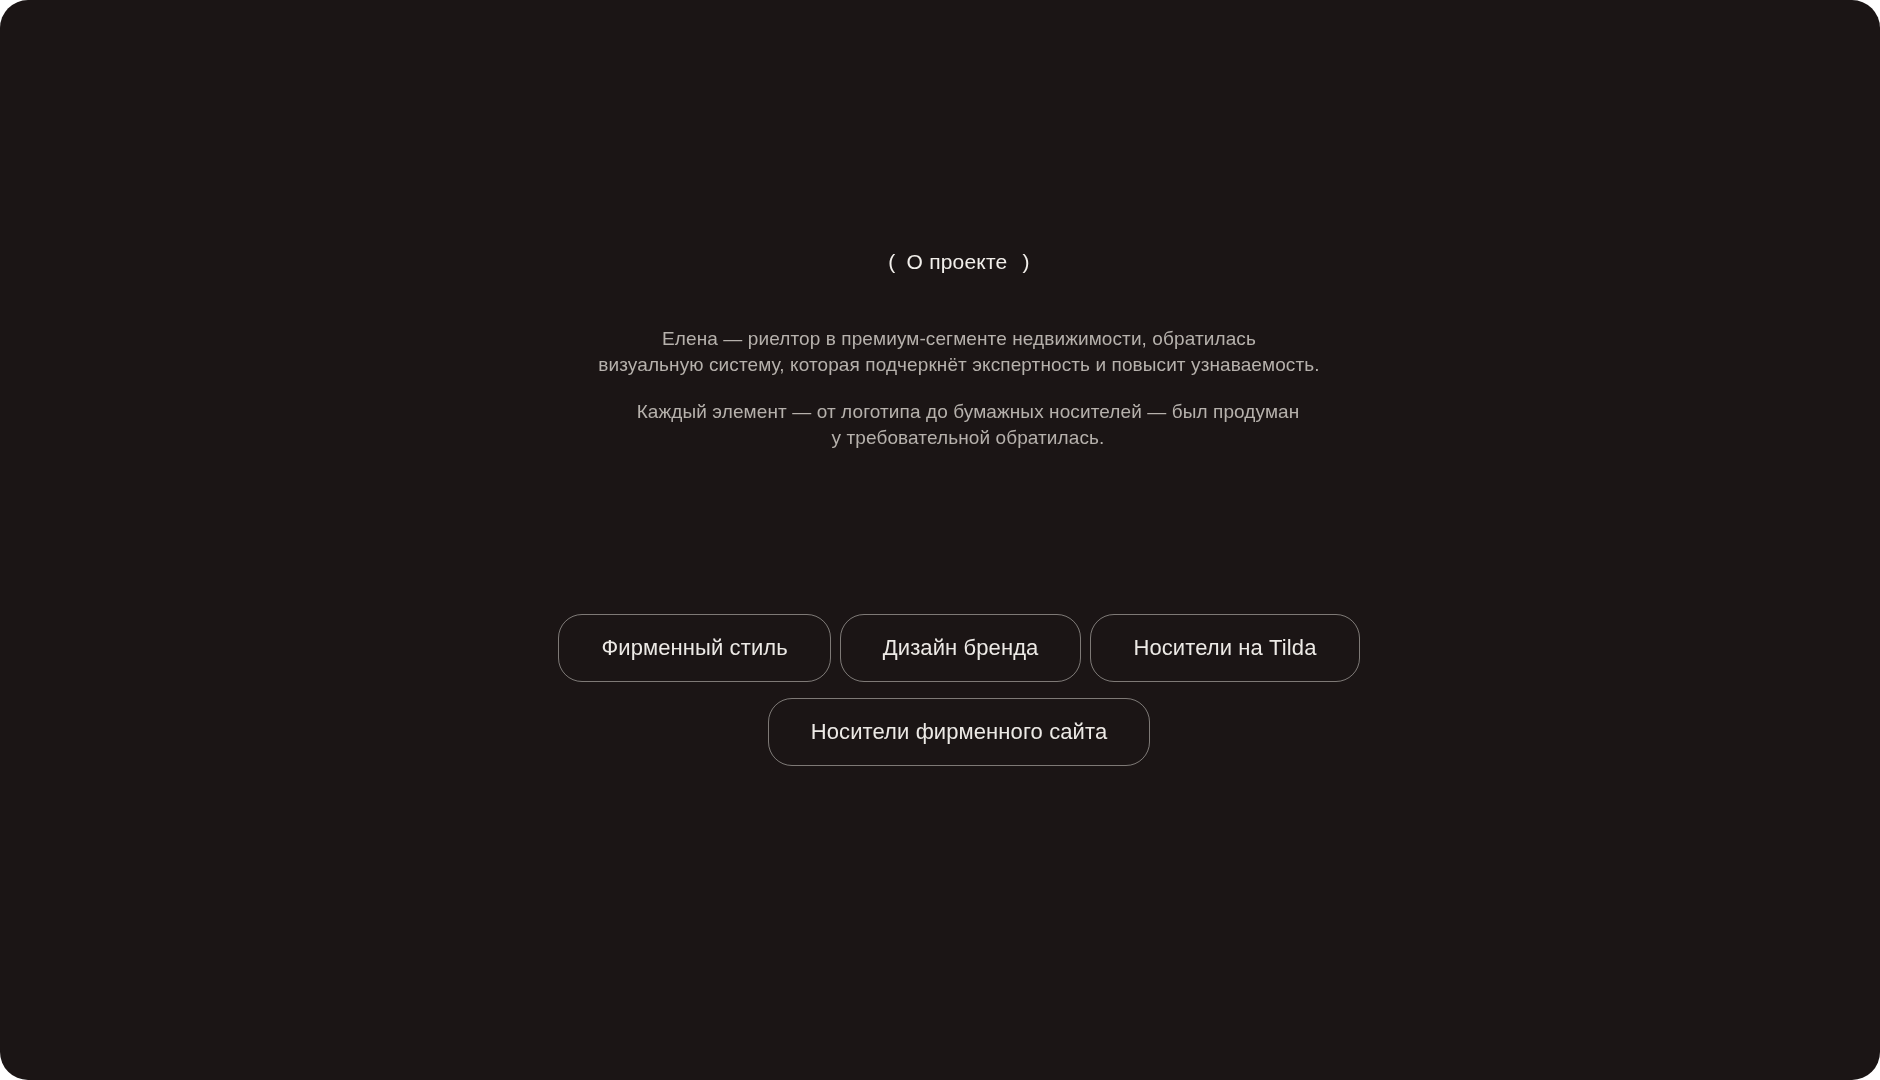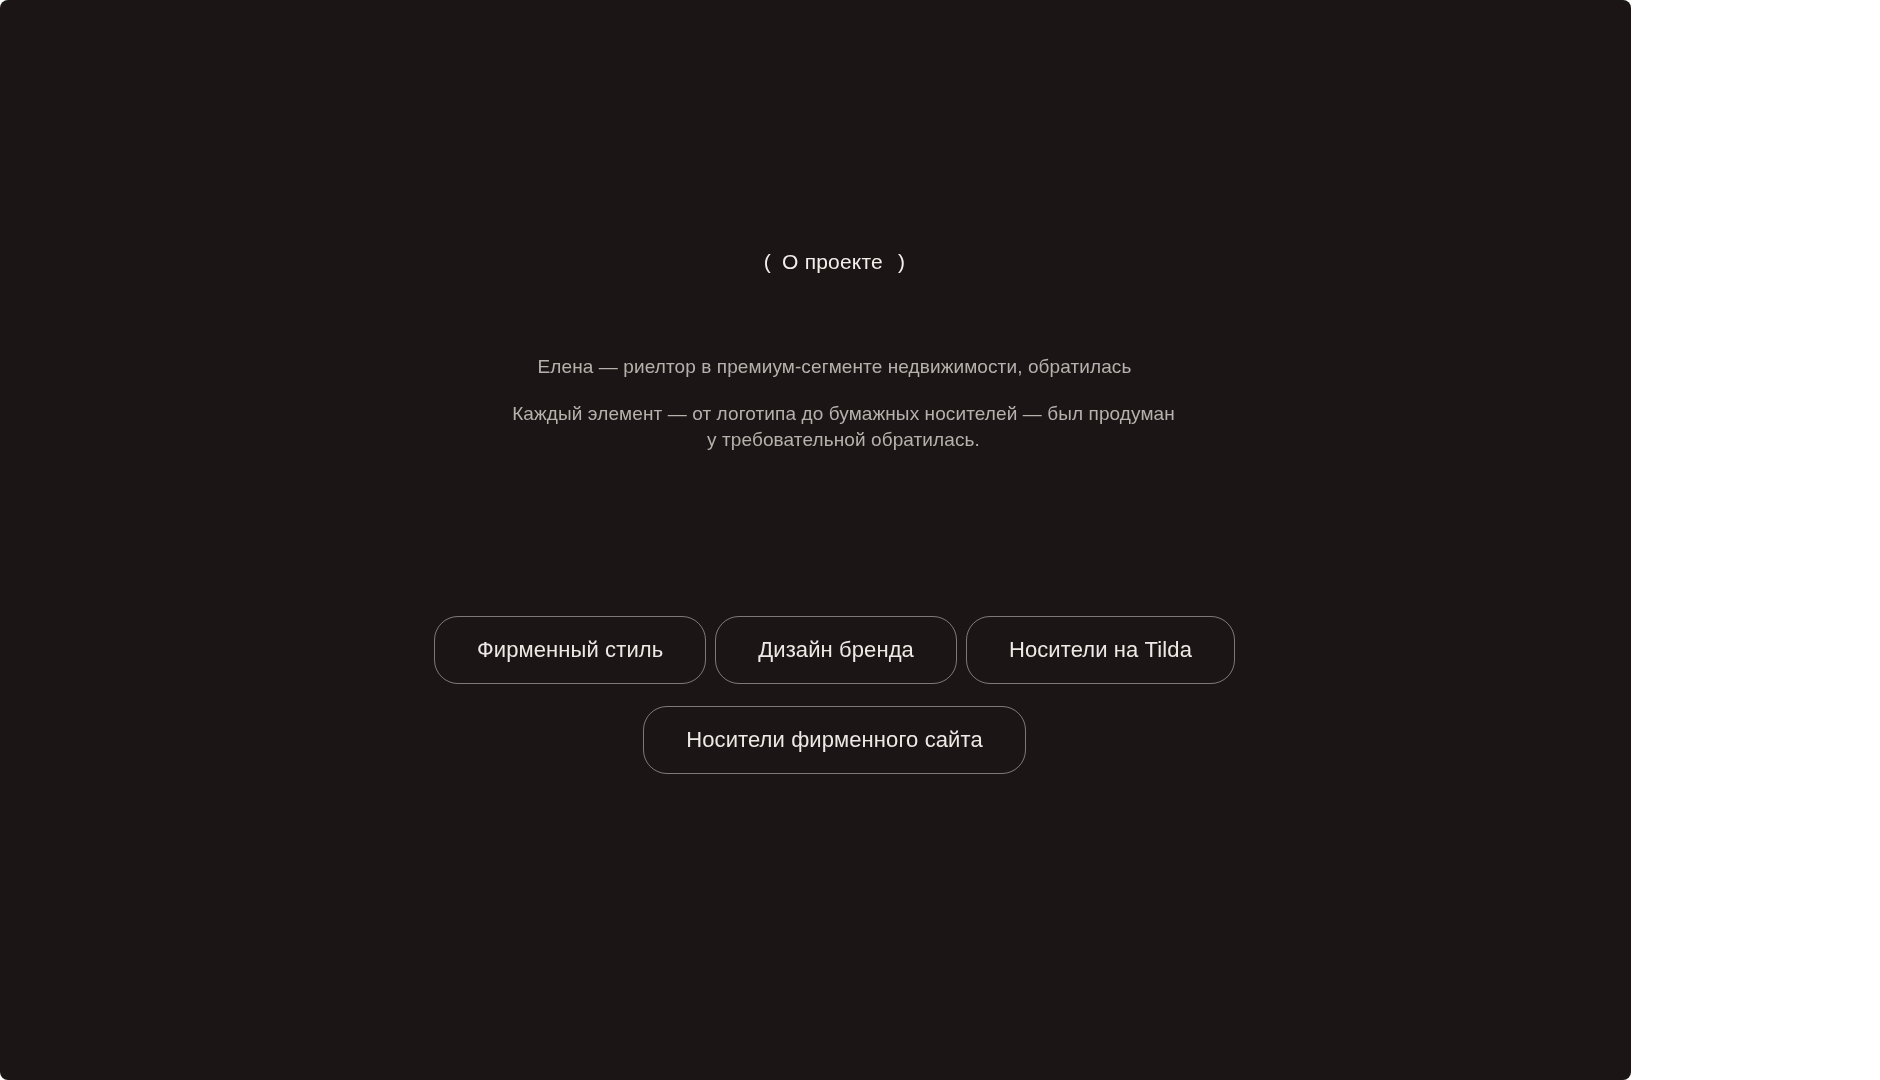--- a/index.html
+++ b/index.html
@@ -5,24 +5,24 @@
   * { margin: 0; padding: 0; box-sizing: border-box; }
   html, body {
     width: 1880px;
     height: 1080px;
     background: #ffffff;
     font-family: "Liberation Sans", "DejaVu Sans", sans-serif;
     overflow: hidden;
   }
   .canvas {
     position: relative;
-    width: 1631px;
+    width: 1880px;
     height: 1080px;
     background: #1b1515;
-    border-radius: 8px;
+    border-radius: 28px;
     overflow: hidden;
   }
   .content {
     position: absolute;
     top: 250px;
     left: 50%;
     transform: translateX(calc(-50% + 19px));
     width: 820px;
     display: flex;
     flex-direction: column;
@@ -36,29 +36,28 @@
     margin-bottom: 52px;
     white-space: nowrap;
   }
   .heading .paren-open { margin-right: 11px; font-weight: 300; }
   .heading .paren-close { margin-left: 15px; font-weight: 300; }
   .para {
     font-size: 19px;
     line-height: 26px;
     color: #b6b1ac;
     letter-spacing: 0.1px;
-    margin-top: 28px;
   }
   .para + .para { margin-top: 21px; margin-left: 18px; }
   .tags {
     margin-top: 163px;
     display: flex;
     flex-direction: column;
     align-items: center;
-    gap: 22px;
+    gap: 16px;
   }
   .tags-row {
     display: flex;
     justify-content: center;
     gap: 9px;
   }
   .tag {
     display: inline-flex;
     align-items: center;
     justify-content: center;
@@ -80,20 +79,21 @@
 
 <div class="canvas">
   <div class="content">
 
     <div class="heading">
       <span class="paren-open">(</span><span>О проекте</span><span class="paren-close">)</span>
     </div>
 
     <div class="para">
       <div>Елена — риелтор в премиум-сегменте недвижимости, обратилась</div>
+      <div>визуальную систему, которая подчеркнёт экспертность и повысит узнаваемость.</div>
     </div>
 
     <div class="para">
       <div>Каждый элемент — от логотипа до бумажных носителей — был продуман</div>
       <div>у требовательной обратилась.</div>
     </div>
 
     <div class="tags">
       <div class="tags-row">
         <button class="tag">Фирменный стиль</button>

